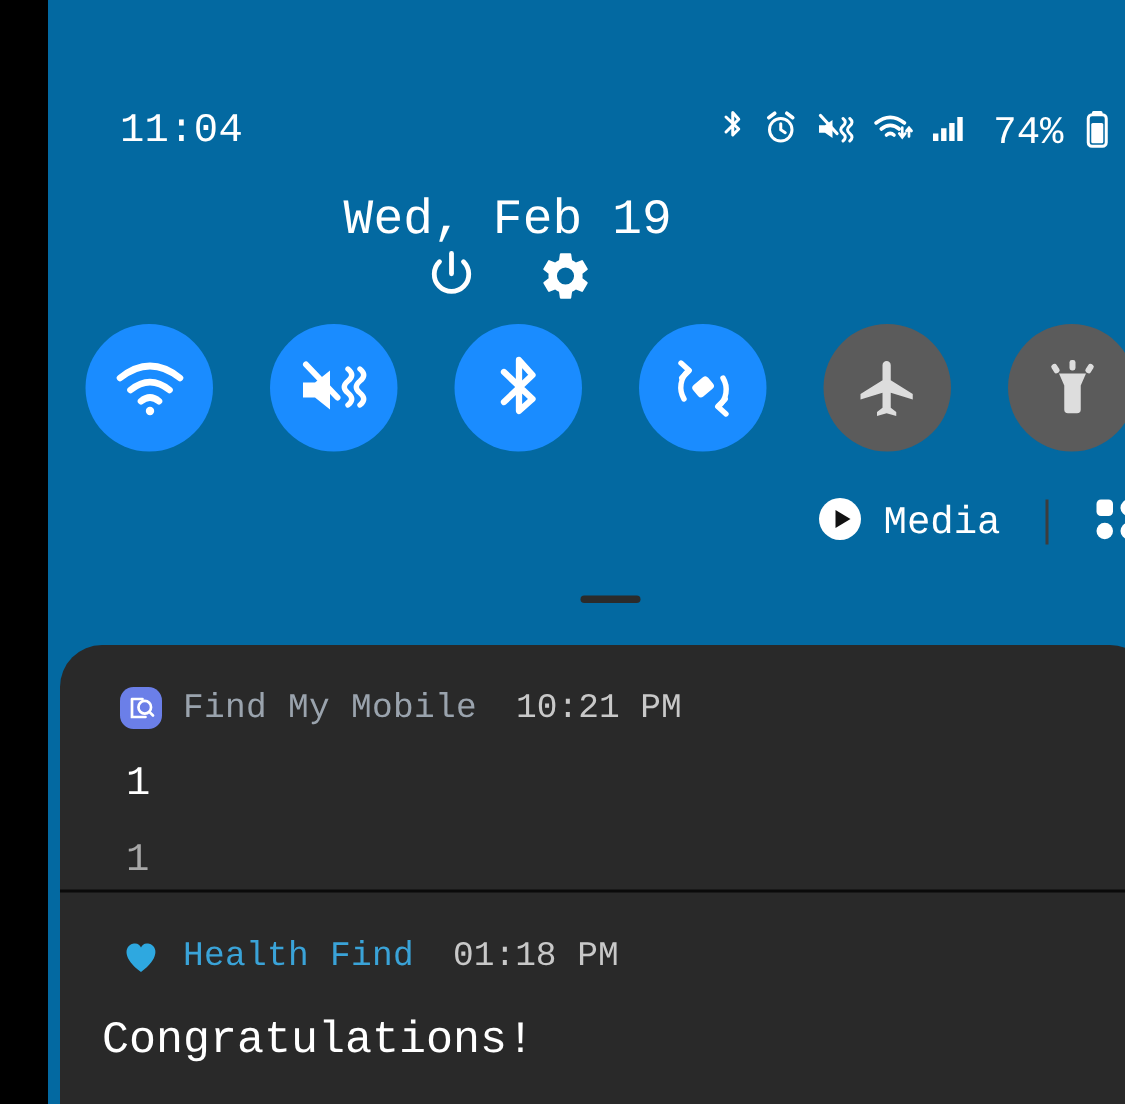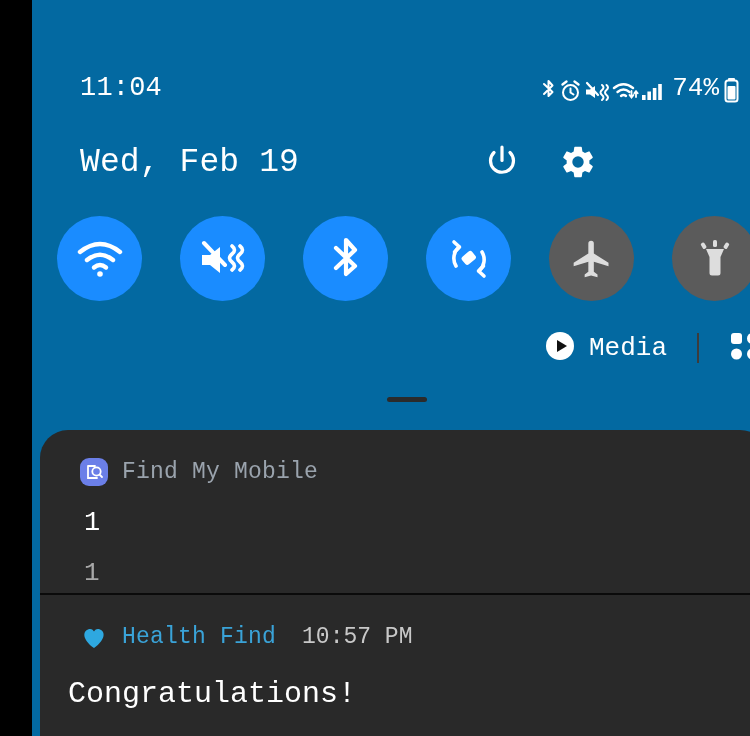--- a/index.html
+++ b/index.html
@@ -29,41 +29,42 @@
     padding: 0 42px 0 48px;
     box-sizing: border-box;
   }
   .status-clock {
     color: #ffffff;
     font-size: 27px;
     letter-spacing: 0.2px;
   }
   .status-icons {
     display: flex;
-    align-items: flex-end;
-    gap: 2px;
+    align-items: flex-start;
+    gap: 12px;
   }
   .status-icons svg { display: block; }
   .battery-pct {
     color: #ffffff;
     font-size: 26px;
     margin-left: 5px;
     margin-right: 2px;
   }
 
   
   .date-row {
     position: absolute;
     left: 0; top: 128px;
     width: 604px; height: 68px;
     display: flex;
     align-items: center;
     justify-content: space-between;
     padding: 0 39px 0 48px;
     box-sizing: border-box;
+    flex-direction: column;
   }
   .date-text {
     color: #ffffff;
     font-size: 33px;
     letter-spacing: 0.1px;
   }
   .date-actions {
     display: flex;
     align-items: center;
     gap: 38px;
@@ -390,36 +391,37 @@
       <div class="notif-header">
         <span class="app-icon">
           <svg width="28" height="28" viewBox="0 0 28 28">
             <rect x="0" y="0" width="28" height="28" rx="9" fill="#6b7fe8"></rect>
             <path d="M8 8 L15 8 M8 8 L8 20 L17 20" fill="none" stroke="#fff" stroke-width="1.8" stroke-linecap="round"></path>
             <circle cx="16.5" cy="13.5" r="4.2" fill="none" stroke="#fff" stroke-width="1.8"></circle>
             <path d="M19.6 16.6 L22 19" stroke="#fff" stroke-width="1.8" stroke-linecap="round"></path>
           </svg>
         </span>
         <span class="app-name fmm">Find My Mobile</span>
+        <span class="notif-time">10:21 PM</span>
       </div>
       <div class="notif-title">1</div>
       <div class="notif-body">1</div>
     </div>
 
     <div class="notif-divider"></div>
 
     <div class="notif">
       <div class="notif-header">
         <span class="app-icon">
           <svg width="28" height="26" viewBox="0 0 28 26">
             <path d="M14 24 C2 15.5 2.5 7 8.5 5.2 C11.5 4.3 13.2 6 14 7.6 C14.8 6 16.5 4.3 19.5 5.2 C25.5 7 26 15.5 14 24 Z" fill="#2ea8e0"></path>
           </svg>
         </span>
         <span class="app-name hm">Health Find</span>
-        <span class="notif-time">10:57 PM</span>
+        <span class="notif-time">01:18 PM</span>
       </div>
       <div class="notif-title-2">Congratulations!</div>
     </div>
   </div>
 
   <div class="peek-card"></div>
   <div class="peek-dots">
     <span class="peek-dot"></span>
     <span class="peek-dot"></span>
     <span class="peek-dot"></span>

